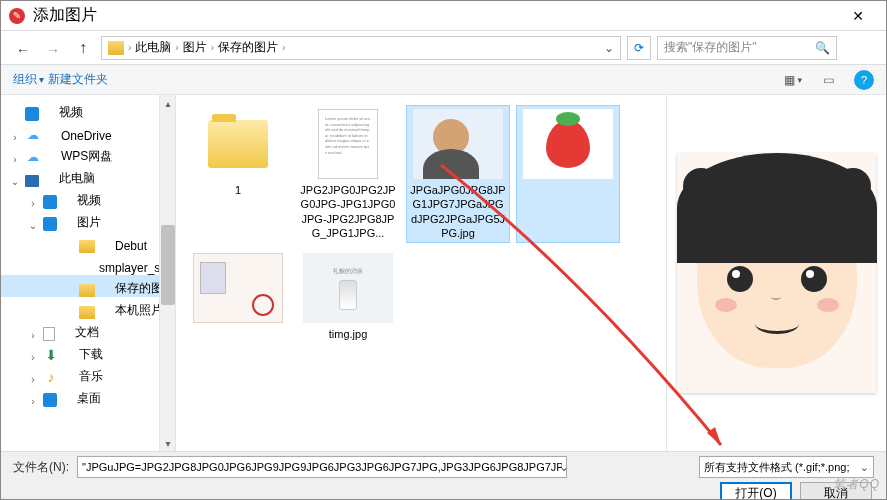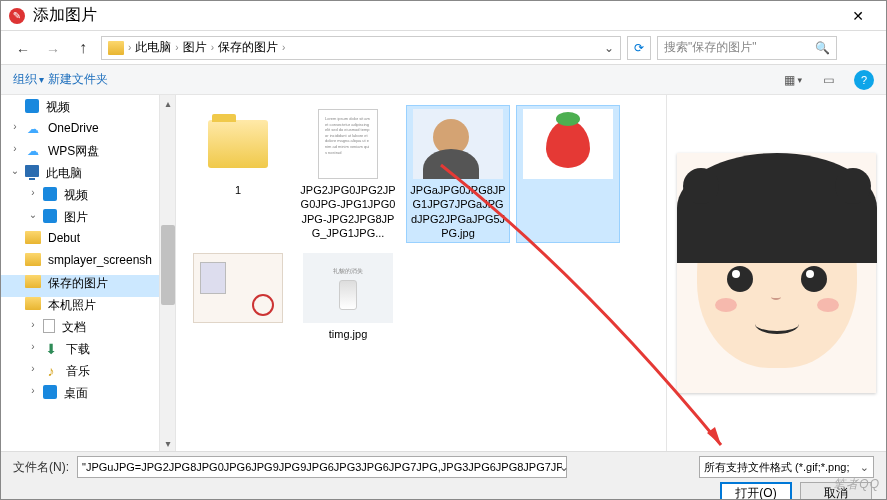--- a/index.html
+++ b/index.html
@@ -23,23 +23,23 @@
 .search-box .mag { margin-left: auto; color: #555; }
 
 .toolbar { height: 30px; display: flex; align-items: center; padding: 0 12px; gap: 4px; background: #f5f6f7; border-bottom: 1px solid #e5e5e5; }
 .toolbar .tool-item { color: #1e6fbd; cursor: pointer; display:flex; align-items:center; gap:2px;}
 .toolbar .right-tools { margin-left: auto; display: flex; gap: 14px; align-items:center;}
 .right-tools .tbtn { width:22px; height:22px; display:flex;align-items:center;justify-content:center; color:#555; cursor:pointer;}
 .right-tools .help { width:20px;height:20px;border-radius:50%;background:#0ea5e9;color:#fff;display:flex;align-items:center;justify-content:center;font-size:11px;}
 
 .main { display: flex; height: 356px; position:relative;}
 .sidebar { width: 175px; border-right: 1px solid #e5e5e5; overflow: hidden; padding-top: 4px; position:relative;}
-.tree-item { display: flex; align-items: flex-start; height: 22px; padding-left: 24px; gap: 7px; cursor: pointer; color:#000; white-space:nowrap; overflow:hidden;}
+.tree-item { display: flex; align-items: flex-end; height: 22px; padding-left: 24px; gap: 20px; cursor: pointer; color:#000; white-space:nowrap; overflow:hidden;}
 .tree-item.indent1 { padding-left: 42px; }
-.tree-item.indent2 { padding-left: 24px; }
+.tree-item.indent2 { padding-left: 78px; }
 .tree-item.selected { background: #cce8ff; }
 .tree-item .chev { position: absolute; left: 8px; color: #666; font-size: 10px; width:12px; text-align:center;}
 .tree-item.indent1 .chev { left: 26px; }
 .tree-item .ico { width: 16px; height: 16px; display:inline-flex; align-items:center; justify-content:center; font-size:12px;}
 .ico.folder { background: linear-gradient(#fcd76e,#e8b531); border-radius:1px; width:16px; height:13px;}
 .ico.blue { background:#1988de; border-radius:2px; width:14px;height:14px;}
 .ico.cloud { color:#40a9ff; }
 .ico.monitor { background:#2b6cb0; width:14px;height:12px; border-radius:1px; position:relative;}
 .ico.monitor:after { content:''; position:absolute; bottom:-3px; left:4px; width:6px; height:2px; background:#2b6cb0;}
 .ico.doc { background:#fff; border:1px solid #aaa; width:12px;height:14px;}

